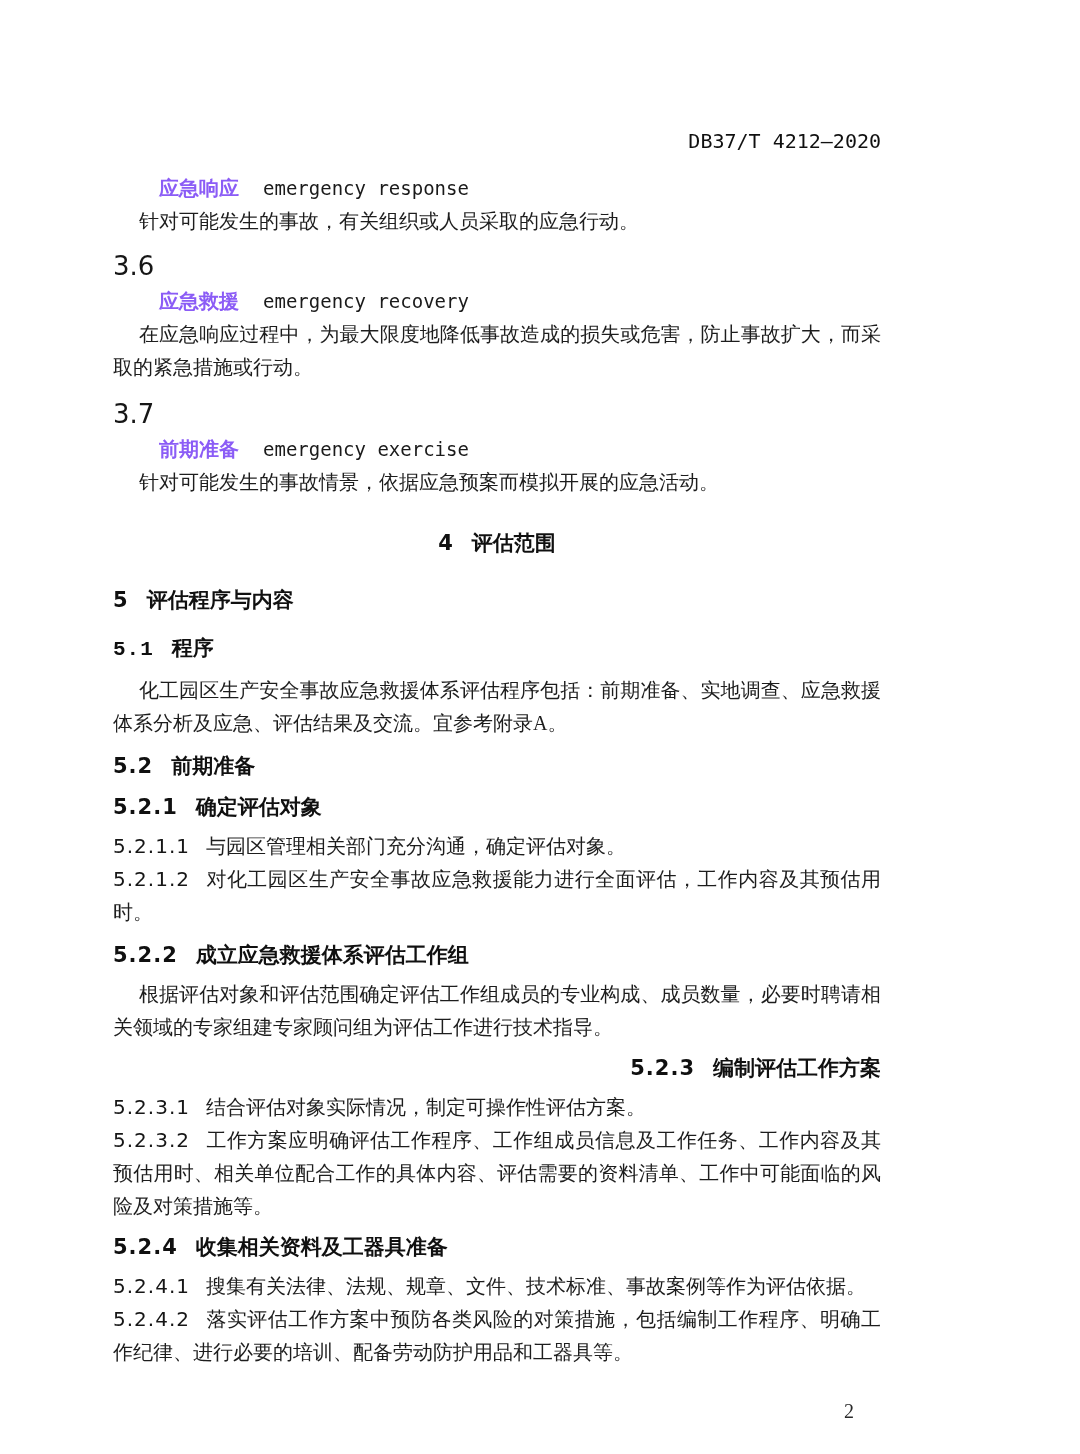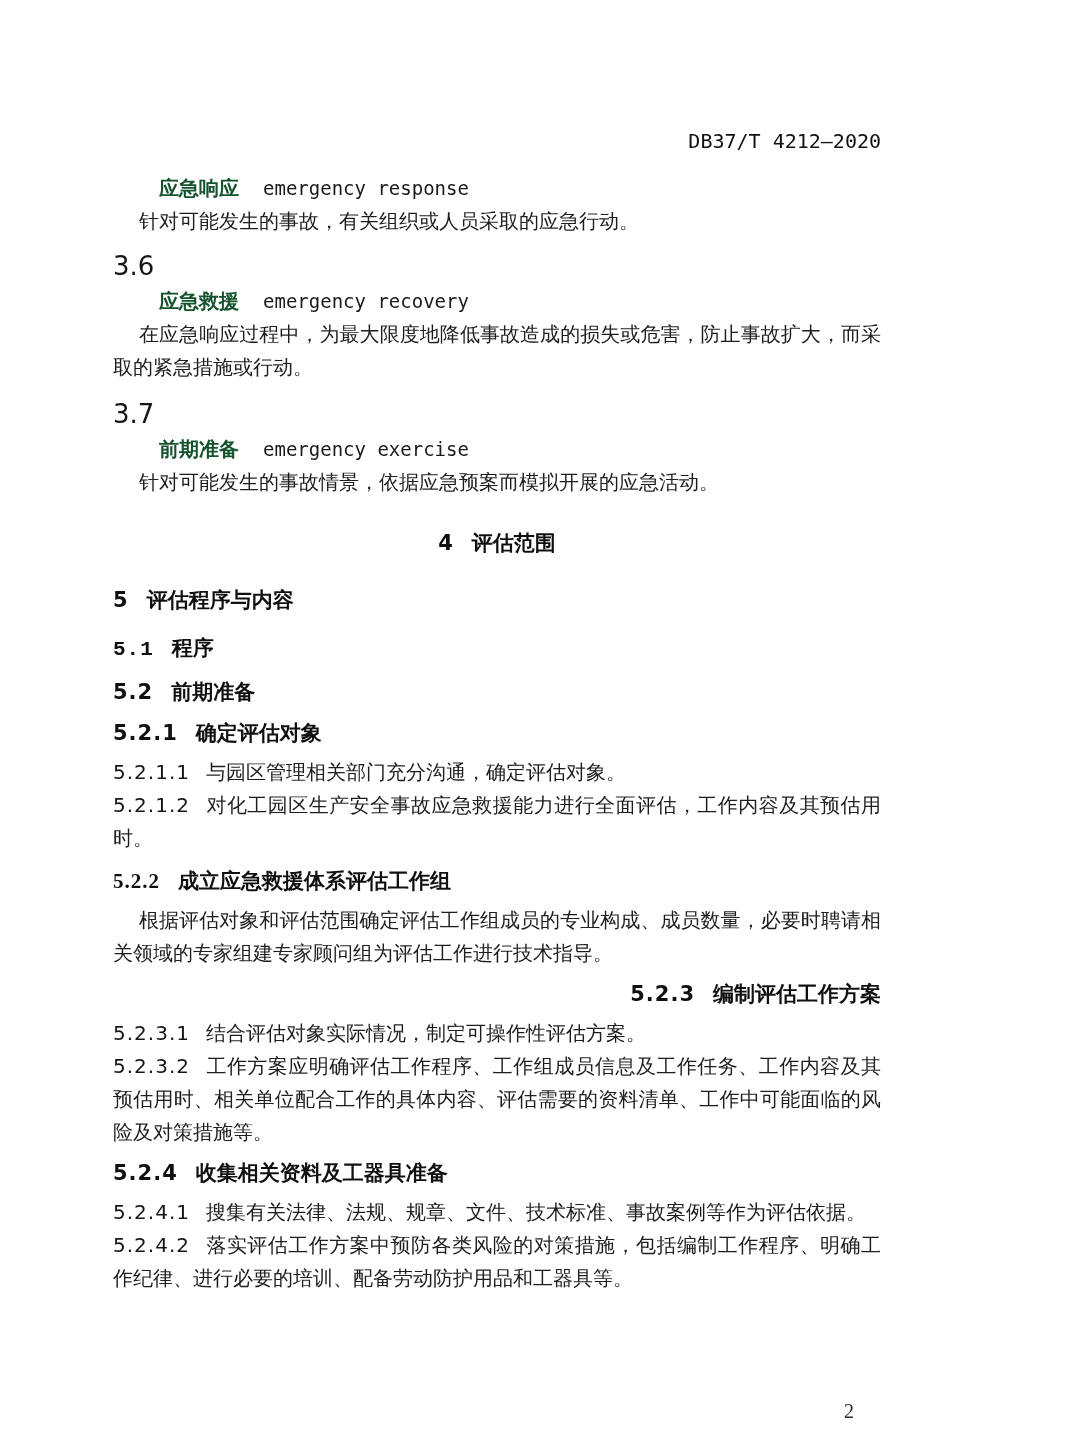--- a/index.html
+++ b/index.html
@@ -26,21 +26,21 @@
   .term-num{
     font-family:"DejaVu Sans","Liberation Sans",sans-serif;
     font-size:26px;
     color:#161616;
   }
   .term-line{padding-left:46px;}
   .term-zh{
     font-family:"DejaVu Sans","Liberation Sans",sans-serif;
     font-weight:700;
     font-size:20px;
-    color:#14532d;
+    color:#8b5cf6;
   }
   .term-en{
     font-family:"DejaVu Sans Mono","Liberation Mono",monospace;
     font-size:19px;
     margin-left:24px;
     color:#1a1a1a;
   }
   .term-def{text-align:justify;text-indent:26px;}
   .para{text-align:justify;text-indent:26px;}
   .hd{
@@ -90,28 +90,29 @@
     <p class="term-num" style="margin-top:14px;">3.7</p>
     <p class="term-line" style="margin-top:2px;"><span class="term-zh">前期准备</span><span class="term-en">emergency exercise</span></p>
     <p class="term-def">针对可能发生的事故情景，依据应急预案而模拟开展的应急活动。</p>
   </section>
 
   <h2 class="hd" style="margin-top:28px;text-align:center;"><span class="h-num">4</span><span>评估范围</span></h2>
 
   <h2 class="hd" style="margin-top:24px;"><span class="h-num">5</span><span>评估程序与内容</span></h2>
 
   <h3 class="hd" style="margin-top:16px;font-family:Liberation Mono, monospace;"><span class="h-num">5.1</span><span>程序</span></h3>
+  <p class="para" style="margin-top:8px;">化工园区生产安全事故应急救援体系评估程序包括：前期准备、实地调查、应急救援体系分析及应急、评估结果及交流。宜参考附录A。</p>
 
   <h3 class="hd" style="margin-top:10px;"><span class="h-num">5.2</span><span>前期准备</span></h3>
 
   <h4 class="hd" style="margin-top:8px;"><span class="h-num">5.2.1</span><span>确定评估对象</span></h4>
   <p class="clause" style="margin-top:6px;"><span class="clause-num">5.2.1.1</span><span>与园区管理相关部门充分沟通，确定评估对象。</span></p>
   <p class="clause"><span class="clause-num">5.2.1.2</span><span>对化工园区生产安全事故应急救援能力进行全面评估，工作内容及其预估用时。</span></p>
 
-  <h4 class="hd" style="margin-top:10px;font-family:Liberation Serif, serif;"><span class="h-num">5.2.2</span><span>成立应急救援体系评估工作组</span></h4>
+  <h4 class="hd" style="margin-top:10px;"><span class="h-num">5.2.2</span><span>成立应急救援体系评估工作组</span></h4>
   <p class="para" style="margin-top:6px;">根据评估对象和评估范围确定评估工作组成员的专业构成、成员数量，必要时聘请相关领域的专家组建专家顾问组为评估工作进行技术指导。</p>
 
   <h4 class="hd" style="margin-top:8px;text-align:right;"><span class="h-num">5.2.3</span><span>编制评估工作方案</span></h4>
   <p class="clause" style="margin-top:6px;"><span class="clause-num">5.2.3.1</span><span>结合评估对象实际情况，制定可操作性评估方案。</span></p>
   <p class="clause"><span class="clause-num">5.2.3.2</span><span>工作方案应明确评估工作程序、工作组成员信息及工作任务、工作内容及其预估用时、相关单位配合工作的具体内容、评估需要的资料清单、工作中可能面临的风险及对策措施等。</span></p>
 
   <h4 class="hd" style="margin-top:8px;"><span class="h-num">5.2.4</span><span>收集相关资料及工器具准备</span></h4>
   <p class="clause" style="margin-top:6px;"><span class="clause-num">5.2.4.1</span><span>搜集有关法律、法规、规章、文件、技术标准、事故案例等作为评估依据。</span></p>
   <p class="clause"><span class="clause-num">5.2.4.2</span><span>落实评估工作方案中预防各类风险的对策措施，包括编制工作程序、明确工作纪律、进行必要的培训、配备劳动防护用品和工器具等。</span></p>
 

